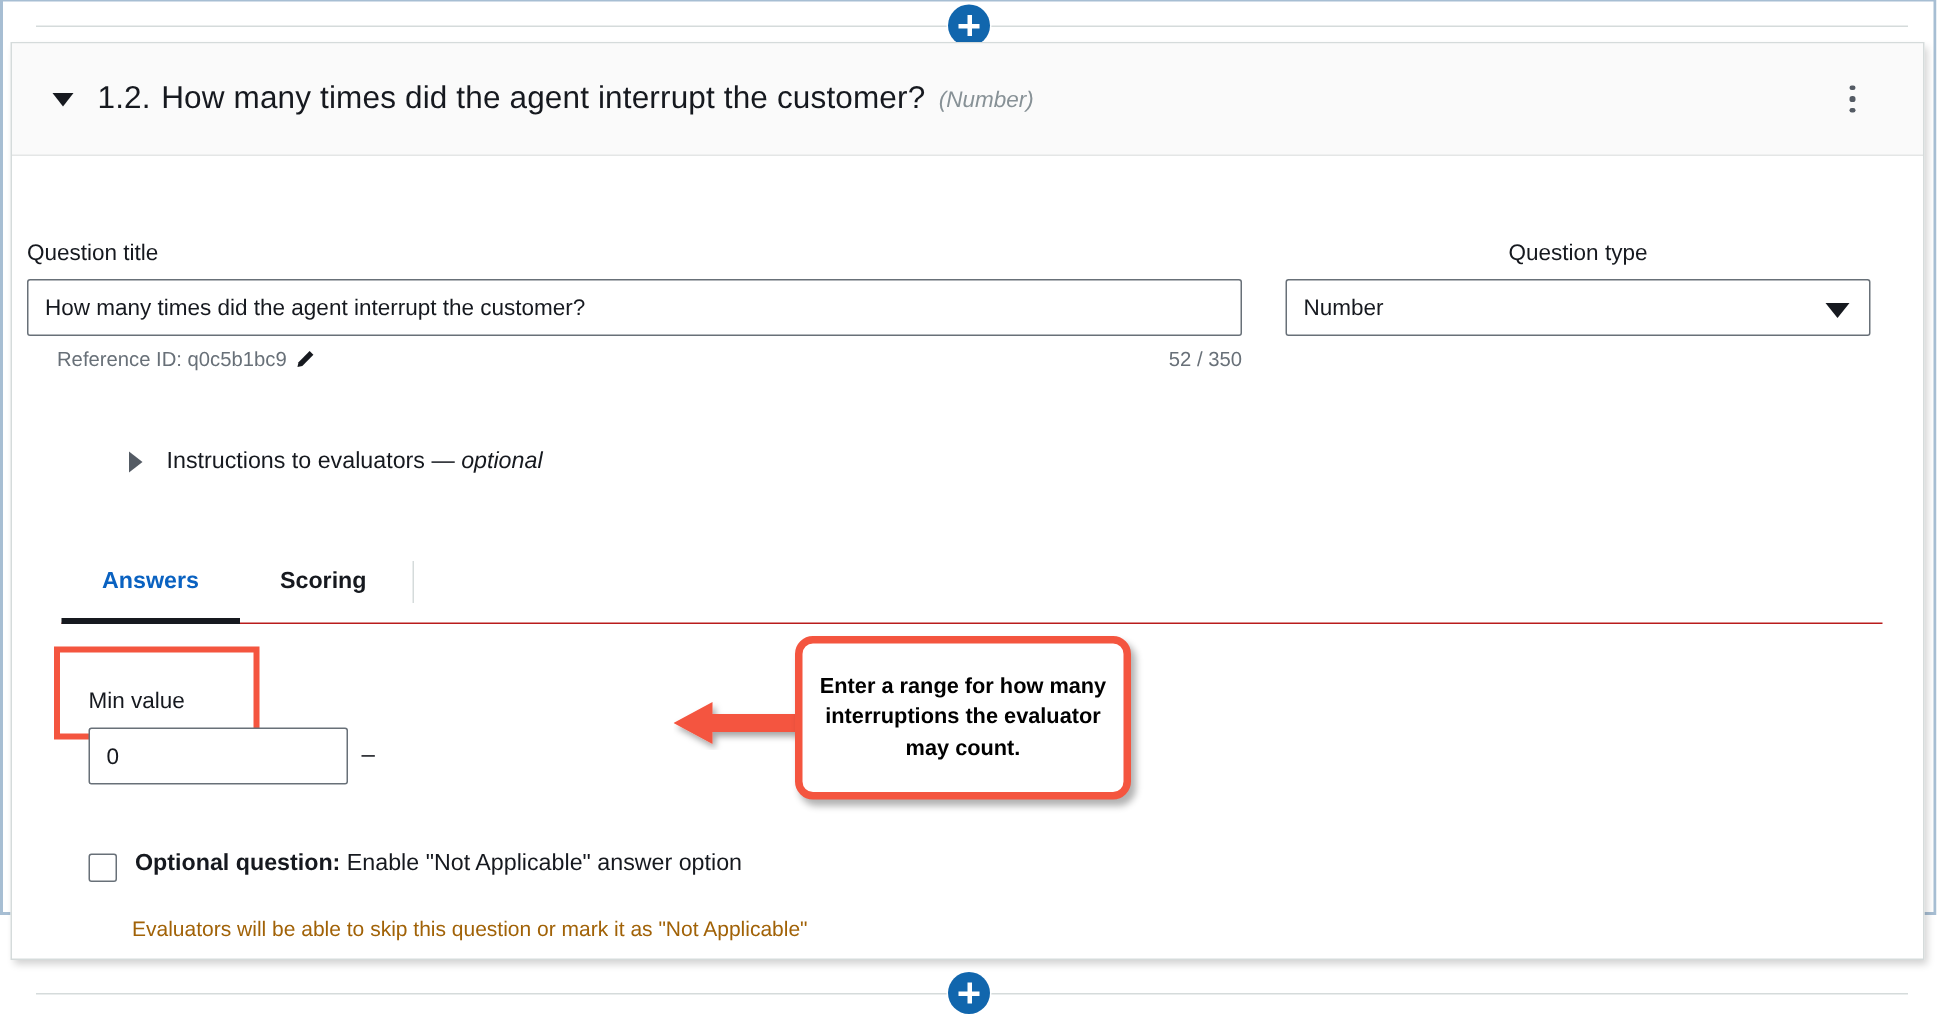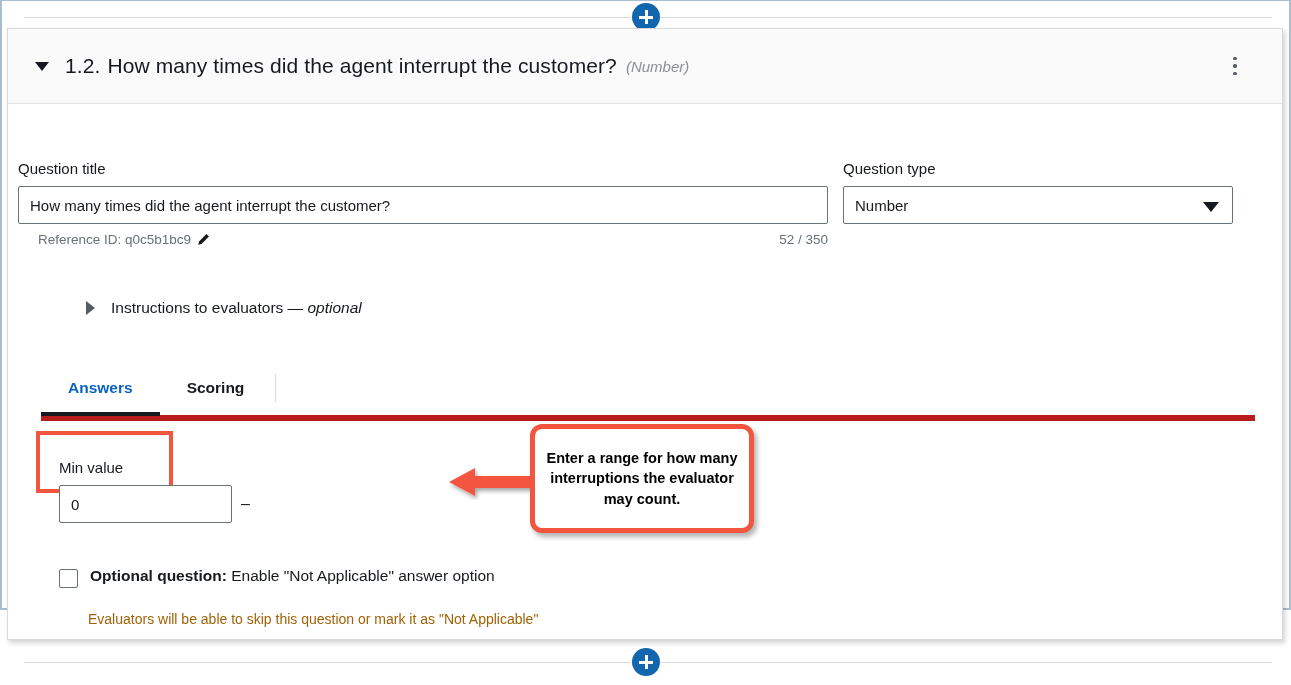--- a/index.html
+++ b/index.html
@@ -149,21 +149,21 @@
 
   .row-fields {
     position: absolute;
     left: 10px;
     top: 56px;
     right: 27px;
     display: flex;
     align-items: flex-start;
   }
   .title-col { width: 810px; flex: none; }
-  .type-col  { width: 390px; flex: none; margin-left: 15px; }
+  .type-col  { width: 390px; flex: none; margin-left: 29px; text-align: center; }
 
   .text-input {
     width: 100%;
     height: 38px;
     box-sizing: border-box;
     border: 1px solid #687078;
     border-radius: 2px;
     background: #ffffff;
     font-family: "Liberation Sans", sans-serif;
     font-size: 15px;
@@ -248,21 +248,21 @@
     color: #16191f;
     font-style: italic;
   }
 
   
   .tabs {
     position: absolute;
     left: 33px;
     top: 257px;
     right: 27px;
-    border-bottom: 6px solid #b91c1c;
+    border-bottom: 1px solid #b91c1c;
     display: flex;
     align-items: stretch;
     height: 54px;
   }
   .tab {
     position: relative;
     display: flex;
     align-items: center;
     padding: 0 27px;
     font-size: 15.5px;

